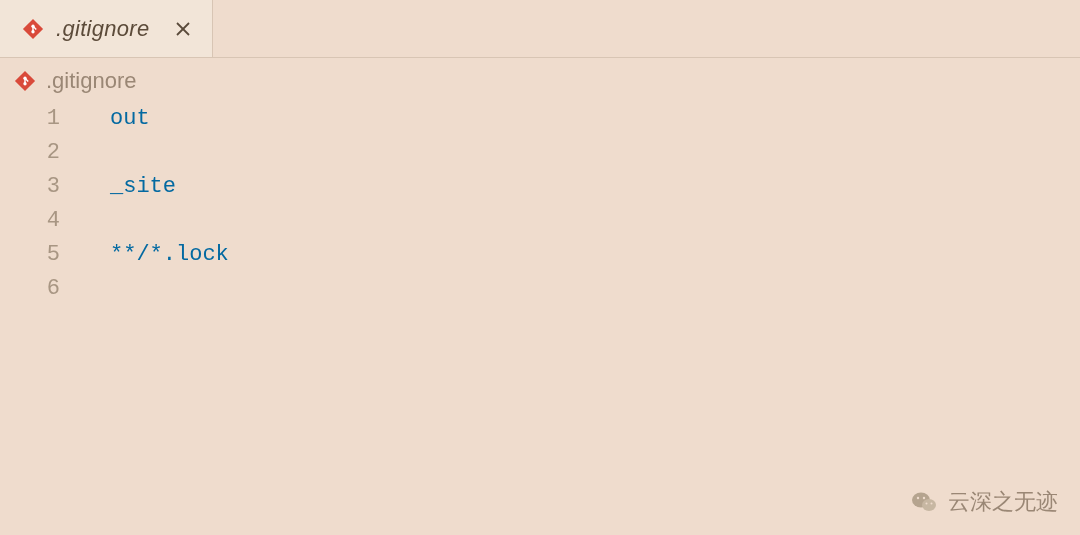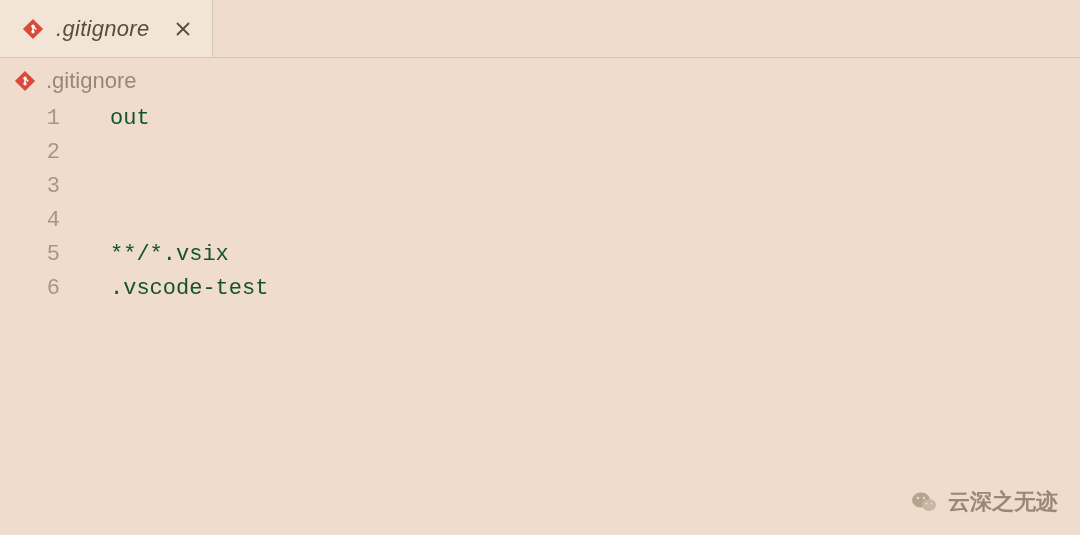--- a/index.html
+++ b/index.html
@@ -84,34 +84,33 @@
     }
     .gutter {
       width: 88px;
       min-width: 88px;
       text-align: right;
       color: #a89683;
       padding-right: 28px;
       user-select: none;
     }
     .code {
-      color: #14532d;
+      color: #0369a1;
       padding-left: 22px;
       white-space: pre;
     }
     .watermark {
       position: absolute;
       bottom: 18px;
       right: 22px;
       display: flex;
       align-items: center;
       gap: 10px;
       color: #9a8775;
       font-size: 22px;
-      font-weight: bold;
     }
     .watermark-icon {
       width: 28px;
       height: 28px;
       display: flex;
       align-items: center;
       justify-content: center;
     }
   </style>
 </head>
@@ -154,31 +153,31 @@
 <div class="editor">
   <div class="line">
     <span class="gutter">1</span>
     <span class="code">out</span>
   </div>
   <div class="line">
     <span class="gutter">2</span>
   </div>
   <div class="line">
     <span class="gutter">3</span>
+    <span class="code">_site</span>
   </div>
   <div class="line">
     <span class="gutter">4</span>
   </div>
   <div class="line">
     <span class="gutter">5</span>
-    <span class="code">**/*.vsix</span>
+    <span class="code">**/*.lock</span>
   </div>
   <div class="line">
     <span class="gutter">6</span>
-    <span class="code">.vscode-test</span>
   </div>
 </div>
 
 <div class="watermark">
   <span class="watermark-icon">
     <svg width="28" height="28" viewBox="0 0 28 28">
       <ellipse cx="11" cy="12" rx="9" ry="7.5" fill="#b5a48f"></ellipse>
       <ellipse cx="19" cy="17" rx="7" ry="6" fill="#c7b7a2"></ellipse>
       <circle cx="8" cy="10" r="1.2" fill="#efdccd"></circle>
       <circle cx="14" cy="10" r="1.2" fill="#efdccd"></circle>

